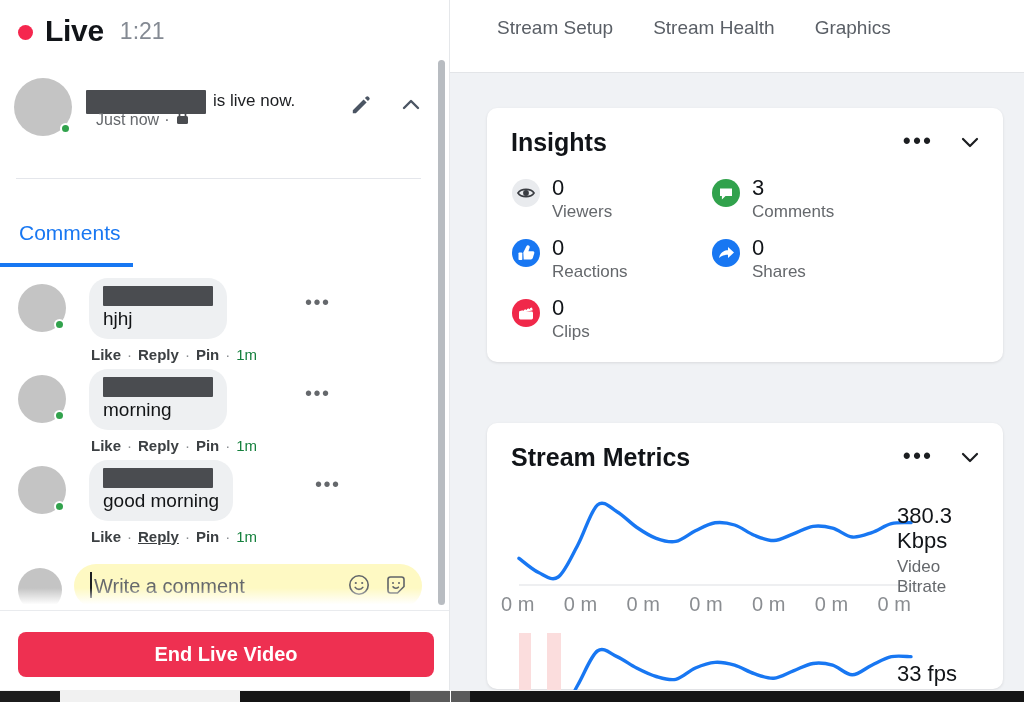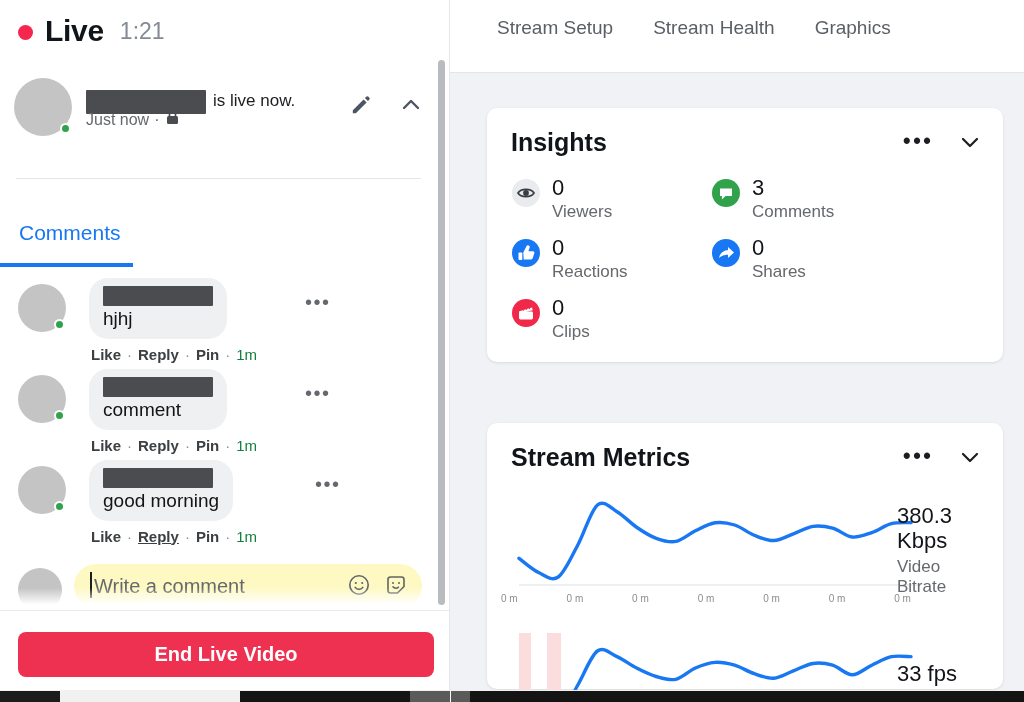--- a/index.html
+++ b/index.html
@@ -48,21 +48,21 @@
   }
   #post-avatar { width: 58px; height: 58px; margin-top: 2px; }
   #post-text-wrap { margin-left: 14px; margin-top: 14px; position: relative; flex: 1; }
   .redact {
     display: inline-block; background: #4a4c50; vertical-align: middle;
     border-radius: 1px;
   }
   #post-name-redact { width: 120px; height: 24px; }
   #post-live-now { font-size: 17px; color: #1c1e21; margin-left: 7px; }
   #post-meta {
-    position: absolute; left: 0; top: 20px;
+    position: absolute; left: 10px; top: 20px;
     font-size: 16px; color: #65686c; display: flex; align-items: center; gap: 5px;
   }
   #post-lock-icon { display: inline-block; margin-left: 2px; }
   #post-actions {
     position: absolute; right: 14px; top: 22px;
     display: flex; align-items: center; gap: 20px;
   }
   .hdr-icon-btn {
     width: 30px; height: 30px; display: flex; align-items: center; justify-content: center;
     color: #4b5563; cursor: pointer;
@@ -209,21 +209,21 @@
   #chart-bitrate { top: 62px; height: 145px; }
   #chart-framerate { top: 210px; height: 110px; overflow: hidden; }
   .chart-svg { position: absolute; left: 14px; top: 0; }
   .chart-readout { position: absolute; right: 14px; width: 92px; }
   .readout-val { font-size: 22px; color: #111418; line-height: 1.14; }
   .readout-label { font-size: 17px; color: #65686c; line-height: 1.14; margin-top: 4px; white-space: nowrap; }
   .x-axis-ticks {
     position: absolute; left: 14px; top: 108px; width: 410px;
     display: flex; justify-content: space-between;
   }
-  .x-tick { font-size: 10px; color: #8a8d91; }
+  .x-tick { font-size: 20px; color: #8a8d91; }
 
   
   #bottom-strip {
     position: absolute; left: 0; top: 690px; width: 1024px; height: 12px;
     background: #f1f1f1;
   }
   #hbar-left {
     position: absolute; left: 0; top: 691px; width: 60px; height: 11px; background: #1c1c1c;
     cursor: pointer;
   }
@@ -314,21 +314,21 @@
         </div>
       </div>
 
       <div class="comment-row">
         <div class="avatar c-avatar">
           <div class="online-badge"></div>
         </div>
         <div class="c-body">
           <div class="bubble">
             <span class="redact c-name-redact"></span>
-            <span class="c-text">comment</span>
+            <span class="c-text">morning</span>
           </div>
           <div class="c-more" style="left:216px">•••</div>
           <div class="c-actions">
             <span class="act">Like</span>
             <span class="sep">·</span>
             <span class="act">Reply</span>
             <span class="sep">·</span>
             <span class="act">Pin</span>
             <span class="sep">·</span>
             <span class="ts">1m</span>

